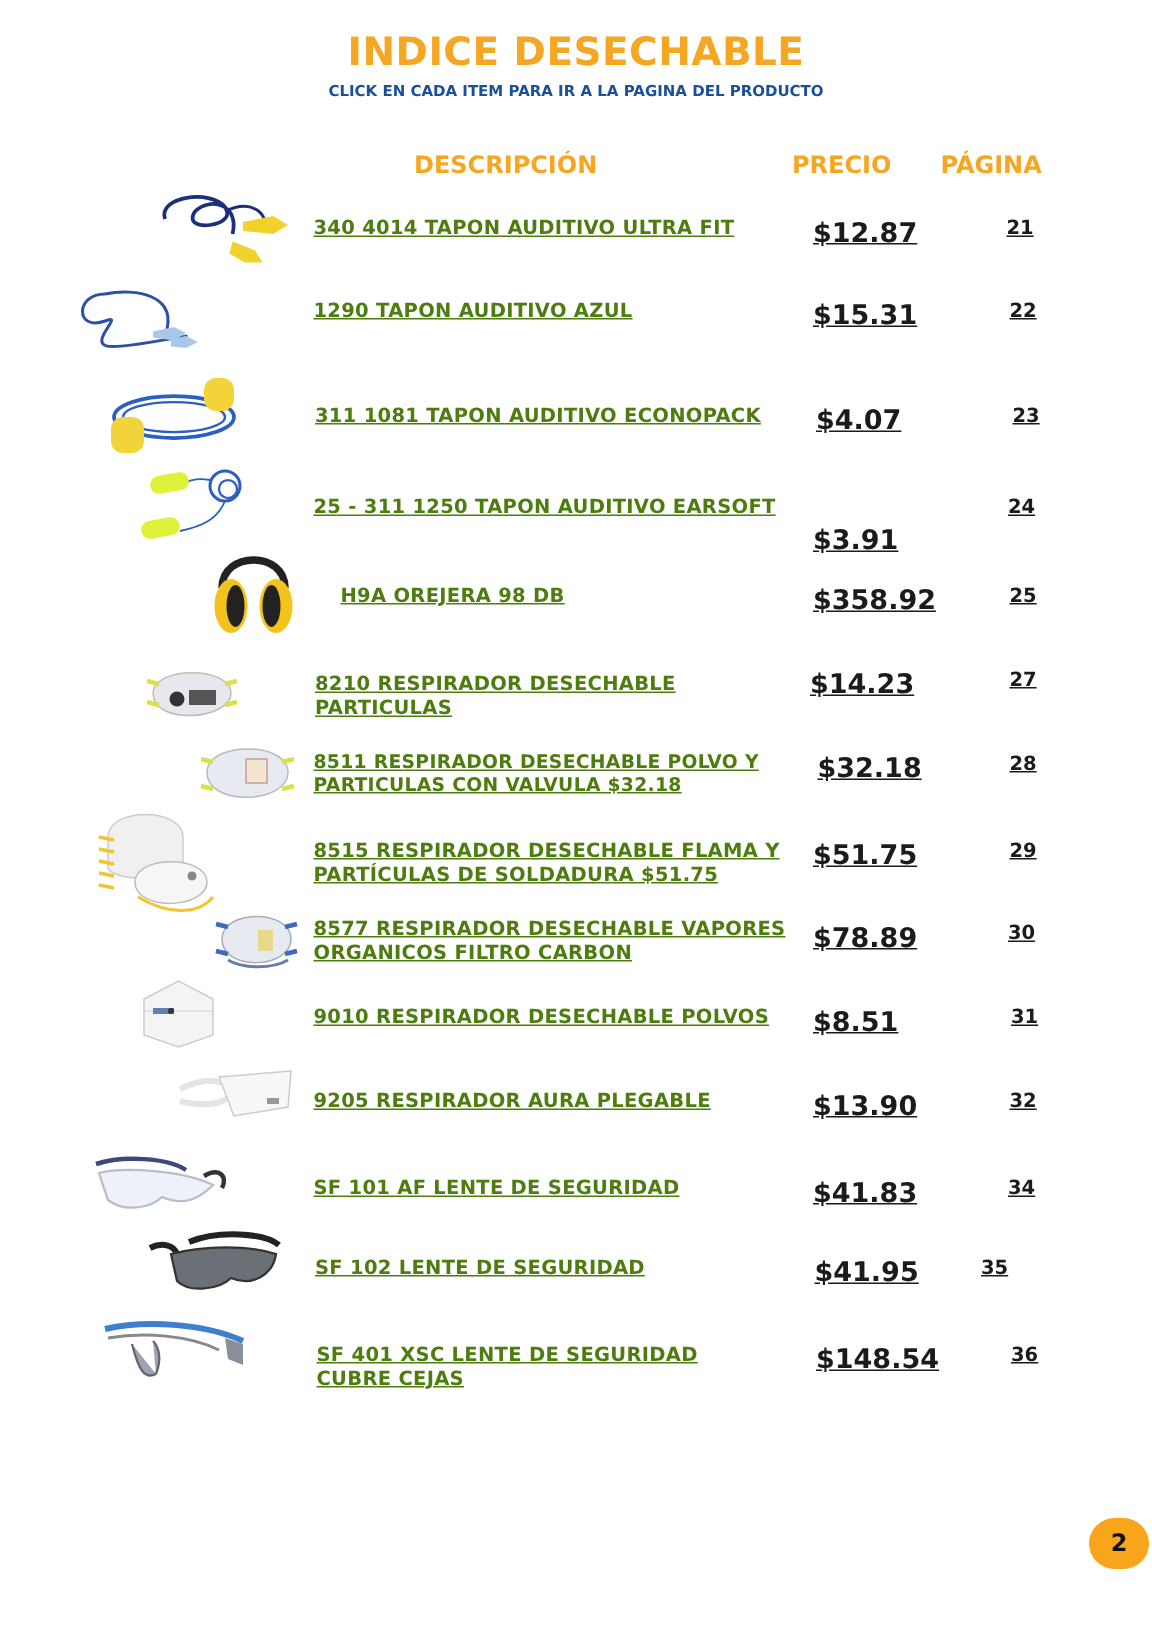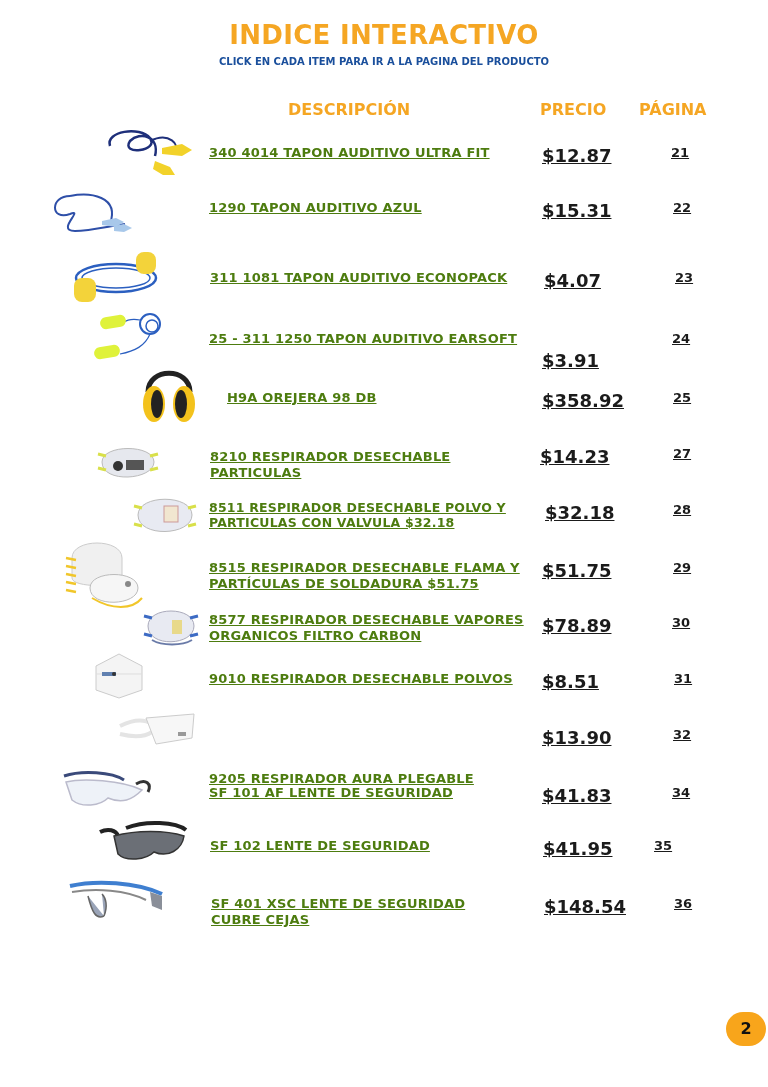--- a/index.html
+++ b/index.html
@@ -2,38 +2,38 @@
 <html><head>
 <meta charset="utf-8">
 <style>
   html, body { margin: 0; padding: 0; background: #ffffff; }
   body { width: 768px; height: 1087px; position: relative; overflow: hidden;
          font-family: "DejaVu Sans", "Liberation Sans", sans-serif; }
   .title { position: absolute; left: 0; width: 768px; top: 20px; text-align: center;
            font-size: 26px; font-weight: bold; color: #f5a623; letter-spacing: 0.3px; }
   .subtitle { position: absolute; left: 0; width: 768px; top: 56px; text-align: center;
               font-size: 10px; font-weight: bold; color: #1a4f9c; }
-  .hdr { position: absolute; top: 100px; font-size: 16px; font-weight: bold; color: #f5a623; margin-left: 12px; }
+  .hdr { position: absolute; top: 100px; font-size: 16px; font-weight: bold; color: #f5a623; }
   .row { position: absolute; left: 0; width: 768px; }
   .thumb { position: absolute; }
   .desc { position: absolute; left: 209px; width: 325px; font-size: 13px; font-weight: bold;
           color: #4d7c0f; text-decoration: underline; line-height: 16px; cursor: pointer;
           letter-spacing: 0.2px; }
   .price { position: absolute; left: 542px; font-size: 18px; font-weight: bold; color: #1b1b1b;
            text-decoration: underline; cursor: pointer; }
   .page { position: absolute; left: 654px; font-size: 13px; font-weight: bold; color: #1b1b1b;
           text-decoration: underline; cursor: pointer; margin-left: 17px; }
   .pagenum { position: absolute; left: 726px; top: 1012px; width: 40px; height: 34px;
              border-radius: 17px; background: #f8a51b; color: #111; font-weight: bold;
              font-size: 16px; text-align: center; line-height: 34px; }
 </style>
 </head>
 <body>
 
-<div class="title">INDICE INTERACTIVO</div>
+<div class="title">INDICE DESECHABLE</div>
 <div class="subtitle">CLICK EN CADA ITEM PARA IR A LA PAGINA DEL PRODUCTO</div>
 
 <div class="hdr" style="left:276px;">DESCRIPCIÓN</div>
 <div class="hdr" style="left:528px;">PRECIO</div>
 <div class="hdr" style="left:627px;">PÁGINA</div>
 
 <div class="row" style="top:0;">
   <svg class="thumb" style="left:100px;top:126px;" width="96" height="56" viewBox="0 0 96 56">
     <path d="M10 20 C 5 5, 40 0, 50 12 C 60 25, 20 30, 30 15 C 40 5, 60 10, 55 30" fill="none" stroke="#1e2f7a" stroke-width="2.5"></path>
     <path d="M50 15 C 70 5, 80 20, 75 25" fill="none" stroke="#1e2f7a" stroke-width="2"></path>
@@ -156,21 +156,21 @@
   <div class="page" style="top:671px;left:657px;">31</div>
 </div>
 
 <div class="row">
   <svg class="thumb" style="left:116px;top:708px;" width="82" height="42" viewBox="0 0 82 42">
     <path d="M4 18 C 20 10, 30 12, 36 16" fill="none" stroke="#e4e4e4" stroke-width="4"></path>
     <path d="M4 26 C 20 30, 30 28, 36 24" fill="none" stroke="#e4e4e4" stroke-width="4"></path>
     <path d="M30 10 L 78 6 L 76 30 L 40 36 z" fill="#f7f7f7" stroke="#ccc"></path>
     <rect x="62" y="24" width="8" height="4" fill="#999"></rect>
   </svg>
-  <div class="desc" style="top:727px;margin-top:44px;">9205 RESPIRADOR AURA PLEGABLE</div>
+  <div class="desc" style="top:727px;">9205 RESPIRADOR AURA PLEGABLE</div>
   <div class="price" style="top:727px;">$13.90</div>
   <div class="page" style="top:727px;left:656px;">32</div>
 </div>
 
 <div class="row">
   <svg class="thumb" style="left:62px;top:768px;" width="92" height="46" viewBox="0 0 92 46">
     <path d="M2 8 C 20 2, 50 4, 62 12" fill="none" stroke="#3a4a7a" stroke-width="3"></path>
     <path d="M4 14 C 20 10, 60 12, 80 22 C 70 32, 60 36, 46 30 C 38 38, 20 40, 10 32 z" fill="#eef2f8" stroke="#bbc" stroke-width="1.5"></path>
     <path d="M74 16 C 84 10, 90 16, 86 24" fill="none" stroke="#333" stroke-width="3"></path>
   </svg>

